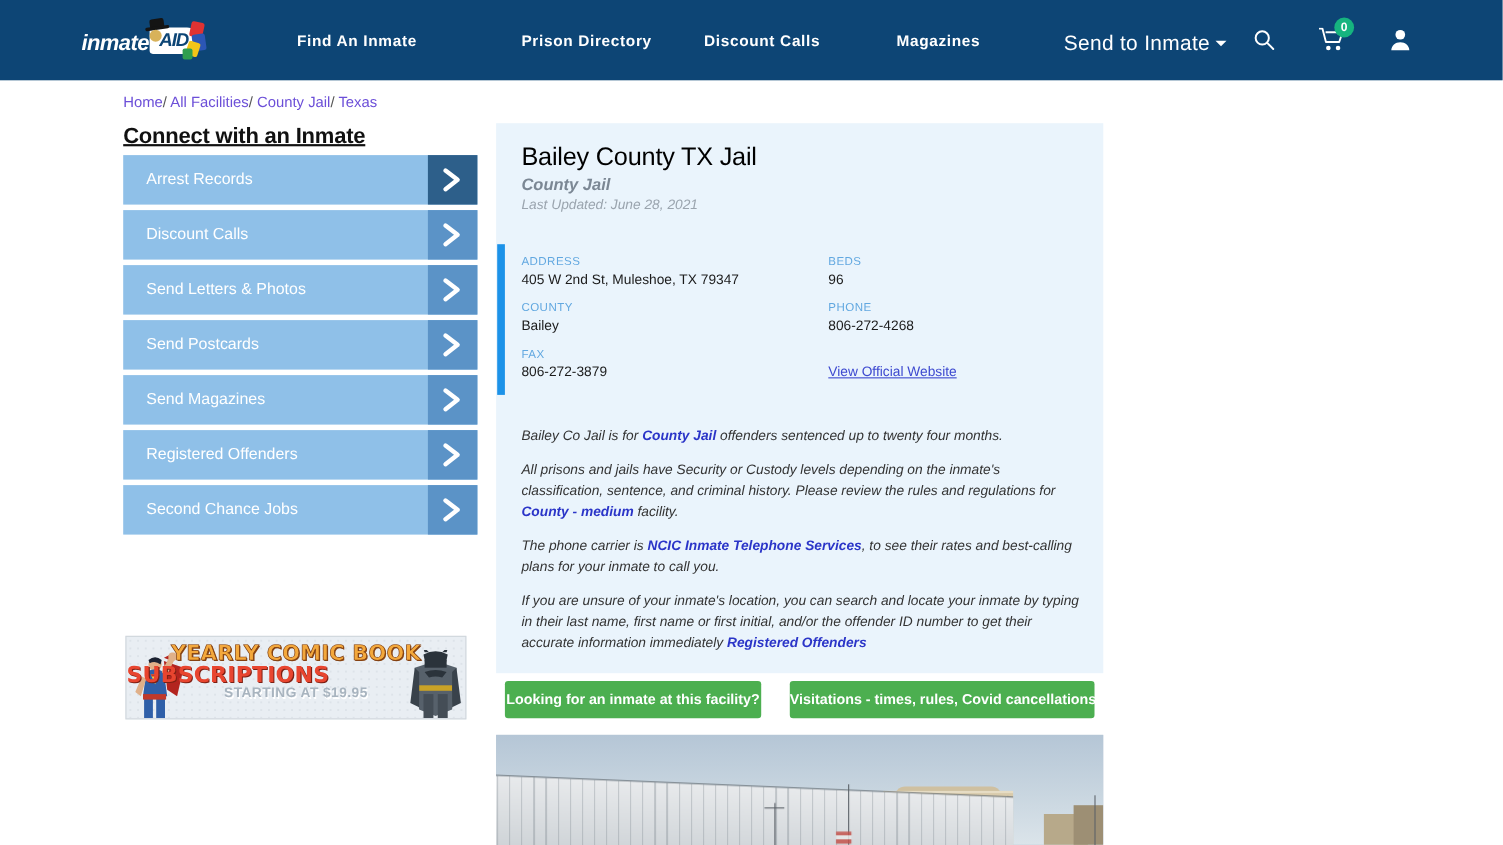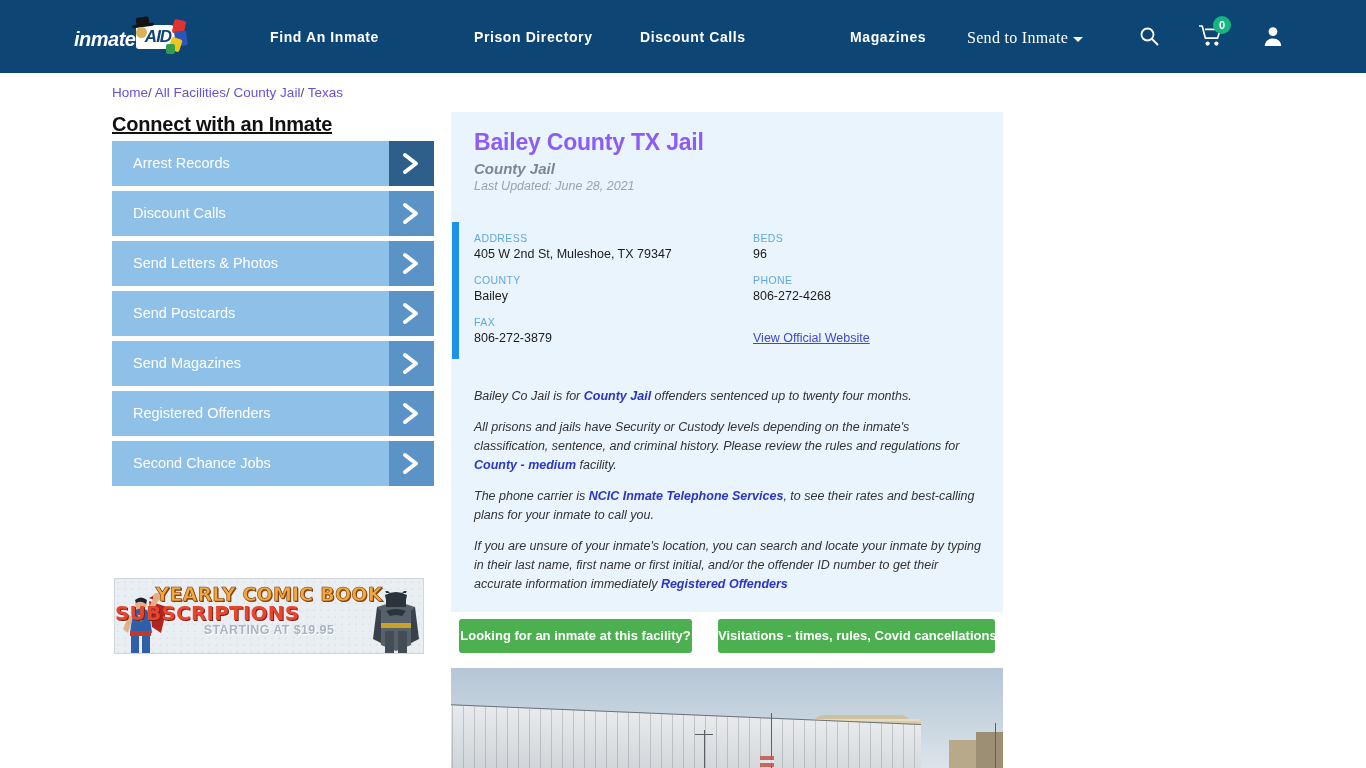--- a/index.html
+++ b/index.html
@@ -62,25 +62,25 @@
   .logo-card-g { position:absolute; left:92px; top:25px; width:9px; height:10px; background:#2f9e4f; border-radius:2px; }
 
   .nav-link {
     position: absolute; top: 29px;
     color: #ffffff;
     font-size: 14px; font-weight: bold;
     letter-spacing: 0.6px;
     white-space: nowrap;
     cursor: pointer;
   }
-  .nav-link.light { font-weight: normal; letter-spacing: 0.3px; font-size: 16px; font-family: Liberation Serif, serif; }
+  .nav-link.light { font-weight: normal; letter-spacing: 0.3px; font-size: 19px; }
   #nav-find     { left: 270px; }
   #nav-prison   { left: 453px; margin-left: 21px; }
   #nav-discount { left: 640px; }
-  #nav-magazines{ left: 850px; }
+  #nav-magazines{ left: 815px; }
   #nav-send     { left: 967px; }
   .caret {
     display: inline-block; margin-left: 5px;
     width: 0; height: 0;
     border-left: 5px solid transparent;
     border-right: 5px solid transparent;
     border-top: 5px solid #ffffff;
     vertical-align: middle;
   }
 
@@ -183,21 +183,21 @@
   #ad-batman   { right: 2px; width: 50px; height: 62px; }
 
   
   #main-card {
     position: absolute; left: 451px; top: 112px;
     width: 552px; height: 500px;
     background: #eaf4fc;
   }
   #facility-title {
     position: absolute; left: 23px; top: 17px;
-    font-size: 23px; font-weight: bold; color: #8b5cf6;
+    font-size: 23px; font-weight: normal; color: #000000;
     letter-spacing: -0.2px;
   }
   #facility-type {
     position: absolute; left: 23px; top: 48px;
     font-size: 15px; font-weight: bold; font-style: italic;
     color: #7b8794;
   }
   #facility-updated {
     position: absolute; left: 23px; top: 67px;
     font-size: 12.5px; font-style: italic; color: #9aa4ae;

